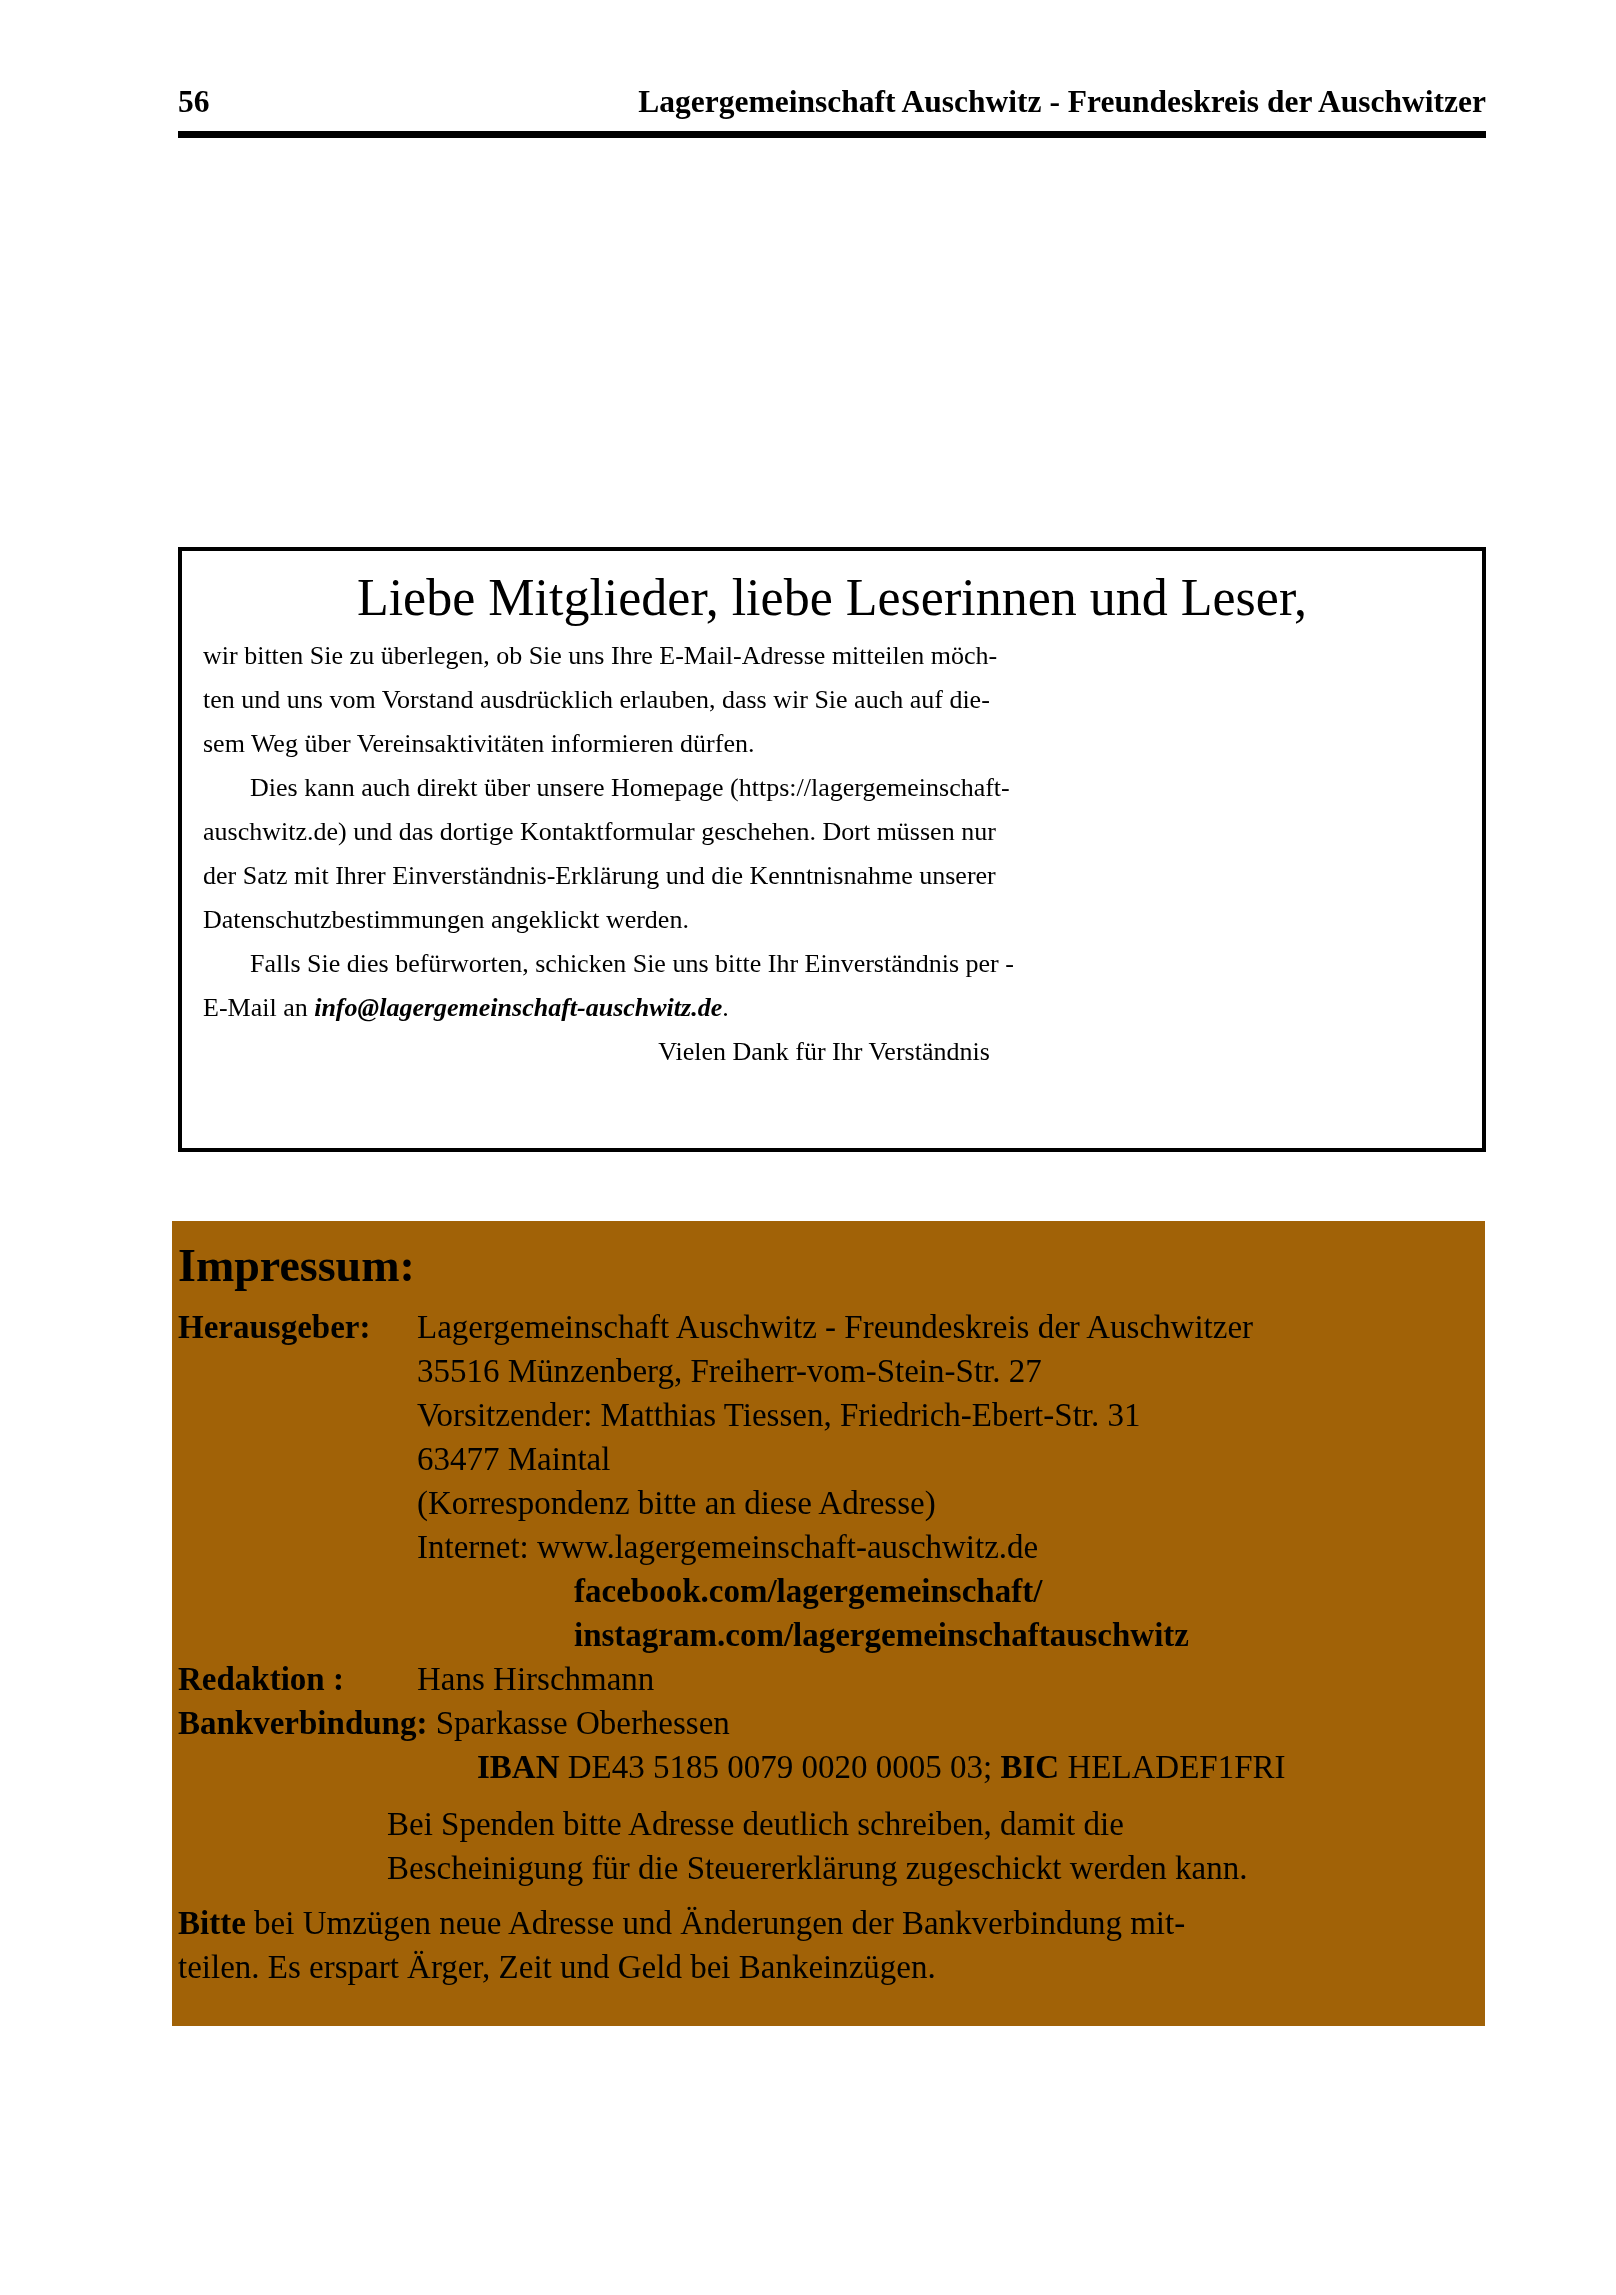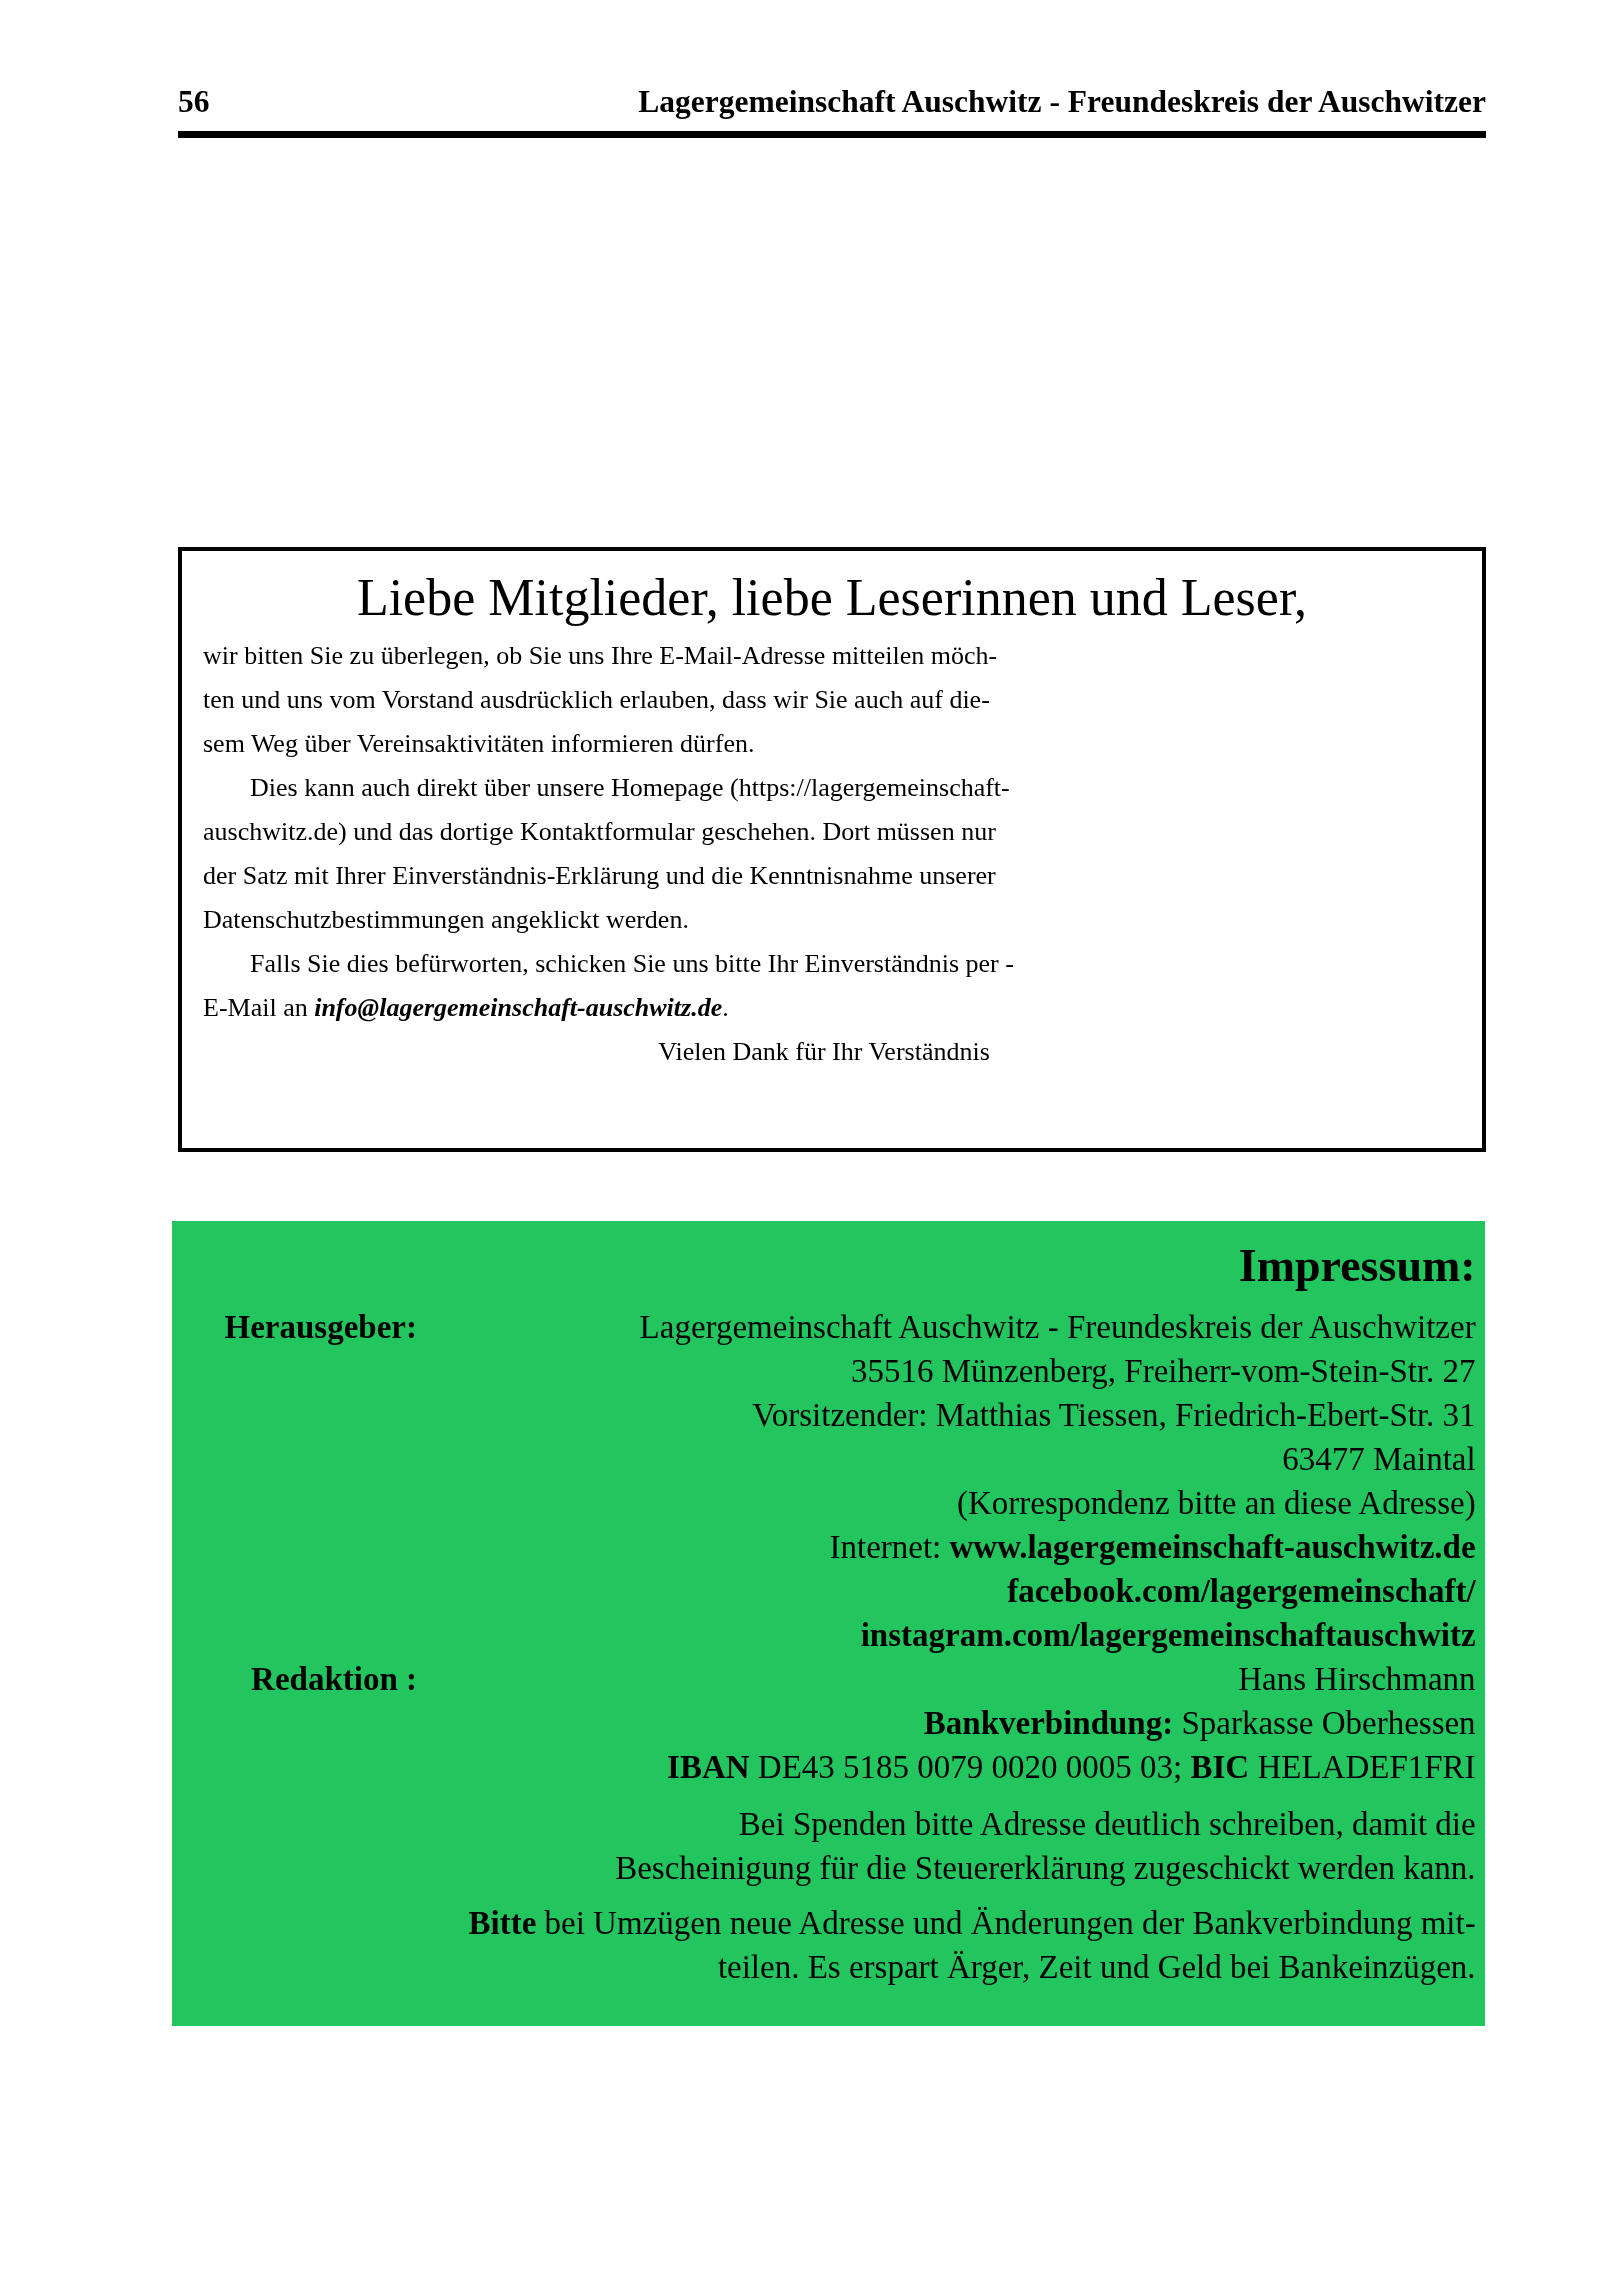--- a/index.html
+++ b/index.html
@@ -57,37 +57,36 @@
     text-align: center;
     padding-right: 16px;
   }
 
   
   .impressum {
     box-sizing: border-box;
     margin-top: 69px;
     margin-left: -5.7px;
     width: 1313px;
-    background: #22c55e;
+    background: #a16207;
     padding: 13px 9.7px 37px 5.7px;
     font-size: 33px;
     line-height: 44px;
-    text-align: right;
   }
   .impressum-heading {
     font-weight: bold;
     font-size: 46px;
     line-height: 53px;
     margin: 4.8px 0 13px 0;
   }
   .lbl { font-weight: bold; }
   .row { display: grid; grid-template-columns: 239px 1fr; align-items: start; }
   .prelines { white-space: pre-line; }
   .sub-indent { padding-left: 157px; font-weight: bold; }
-  .url { font-weight: bold; }
+  .url { font-weight: normal; }
   .row-redaktion { }
   .iban-line { padding-left: 299px; }
   .spenden { padding-left: 209px; margin-top: 13px; white-space: pre-line; }
   .bitte { margin-top: 11px; white-space: pre-line; }
 </style>
 </head>
 <body>
 
 <div class="page">
   <div class="content">

